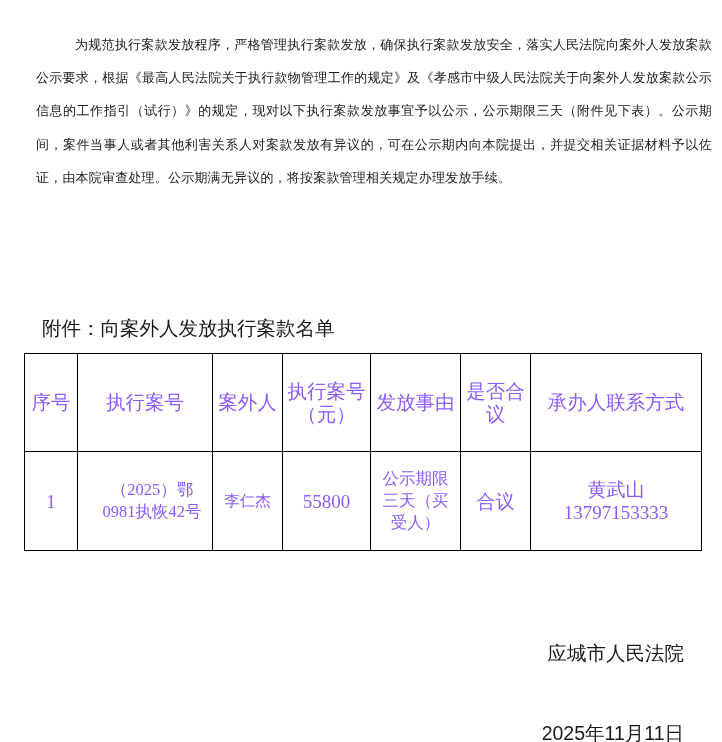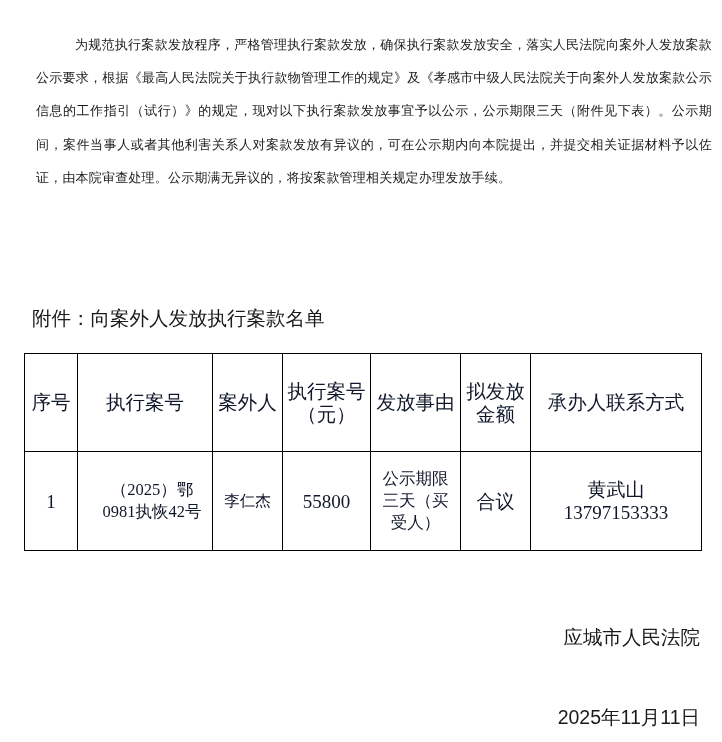--- a/index.html
+++ b/index.html
@@ -1,30 +1,30 @@
 <!DOCTYPE html>
 <html><head>
 <meta charset="utf-8">
 <style>
   html, body { margin:0; padding:0; background:#ffffff; }
   body { width:722px; height:742px; position:relative; overflow:hidden; color:#1a1a1a;
          font-family: "DejaVu Sans", "Liberation Sans", sans-serif; }
   .para { position:absolute; left:24px; top:16px; width:676px; font-size:13px; line-height:33.2px;
           text-indent:39px; text-align:justify; letter-spacing:0.2px; margin:12px; }
-  .attach { position:absolute; left:24px; top:296px; font-size:19.5px; line-height:30px; margin:8px; }
+  .attach { position:absolute; left:24px; top:296px; font-size:19.5px; line-height:30px; margin:18px; }
   table.list { position:absolute; left:24px; top:353px; border-collapse:collapse; table-layout:fixed; width:677px; }
   table.list td, table.list th { border:1.5px solid #000; text-align:center; vertical-align:middle;
-         font-weight:normal; padding:0 4px; color:#0f172a; }
+         font-weight:normal; padding:0 4px; color:#8b5cf6; }
   table.list th { height:97px; font-size:19.5px; line-height:23px; }
   table.list td { height:98px; font-size:19px; line-height:23px; }
   .serif { font-family: "Liberation Serif", "DejaVu Serif", serif; }
   .small { font-size:15.5px !important; }
   .caseno { font-size:16.5px !important; line-height:22px !important; text-align:left; padding-left:18px !important; }
   .reason { font-size:16.5px !important; line-height:22px !important; }
-  .sign { position:absolute; right:22px; font-size:19.5px; line-height:26px; margin:0; }
+  .sign { position:absolute; right:22px; font-size:19.5px; line-height:26px; margin:16px; }
   .org { top:625px; }
   .date { top:704px; font-family: Liberation Sans, sans-serif; }
 </style>
 </head>
 <body>
 
 <p class="para">为规范执行案款发放程序，严格管理执行案款发放，确保执行案款发放安全，落实人民法院向案外人发放案款公示要求，根据《最高人民法院关于执行款物管理工作的规定》及《孝感市中级人民法院关于向案外人发放案款公示信息的工作指引（试行）》的规定，现对以下执行案款发放事宜予以公示，公示期限三天（附件见下表）。公示期间，案件当事人或者其他利害关系人对案款发放有异议的，可在公示期内向本院提出，并提交相关证据材料予以佐证，由本院审查处理。公示期满无异议的，将按案款管理相关规定办理发放手续。</p>
 
 <p class="attach">附件：向案外人发放执行案款名单</p>
 
@@ -38,21 +38,21 @@
       <col style="width:70px">
       <col style="width:171px">
   </colgroup>
   <thead>
     <tr>
       <th>序号</th>
       <th>执行案号</th>
       <th>案外人</th>
       <th>执行案号（元）</th>
       <th>发放事由</th>
-      <th>拟发放金额</th>
+      <th>是否合议</th>
       <th>承办人联系方式</th>
     </tr>
   </thead>
   <tbody>
     <tr>
       <td class="serif">1</td>
       <td class="caseno serif">（2025）鄂0981执恢42号</td>
       <td class="small">李仁杰</td>
       <td class="serif">55800</td>
       <td class="reason">公示期限三天（买受人）</td>

